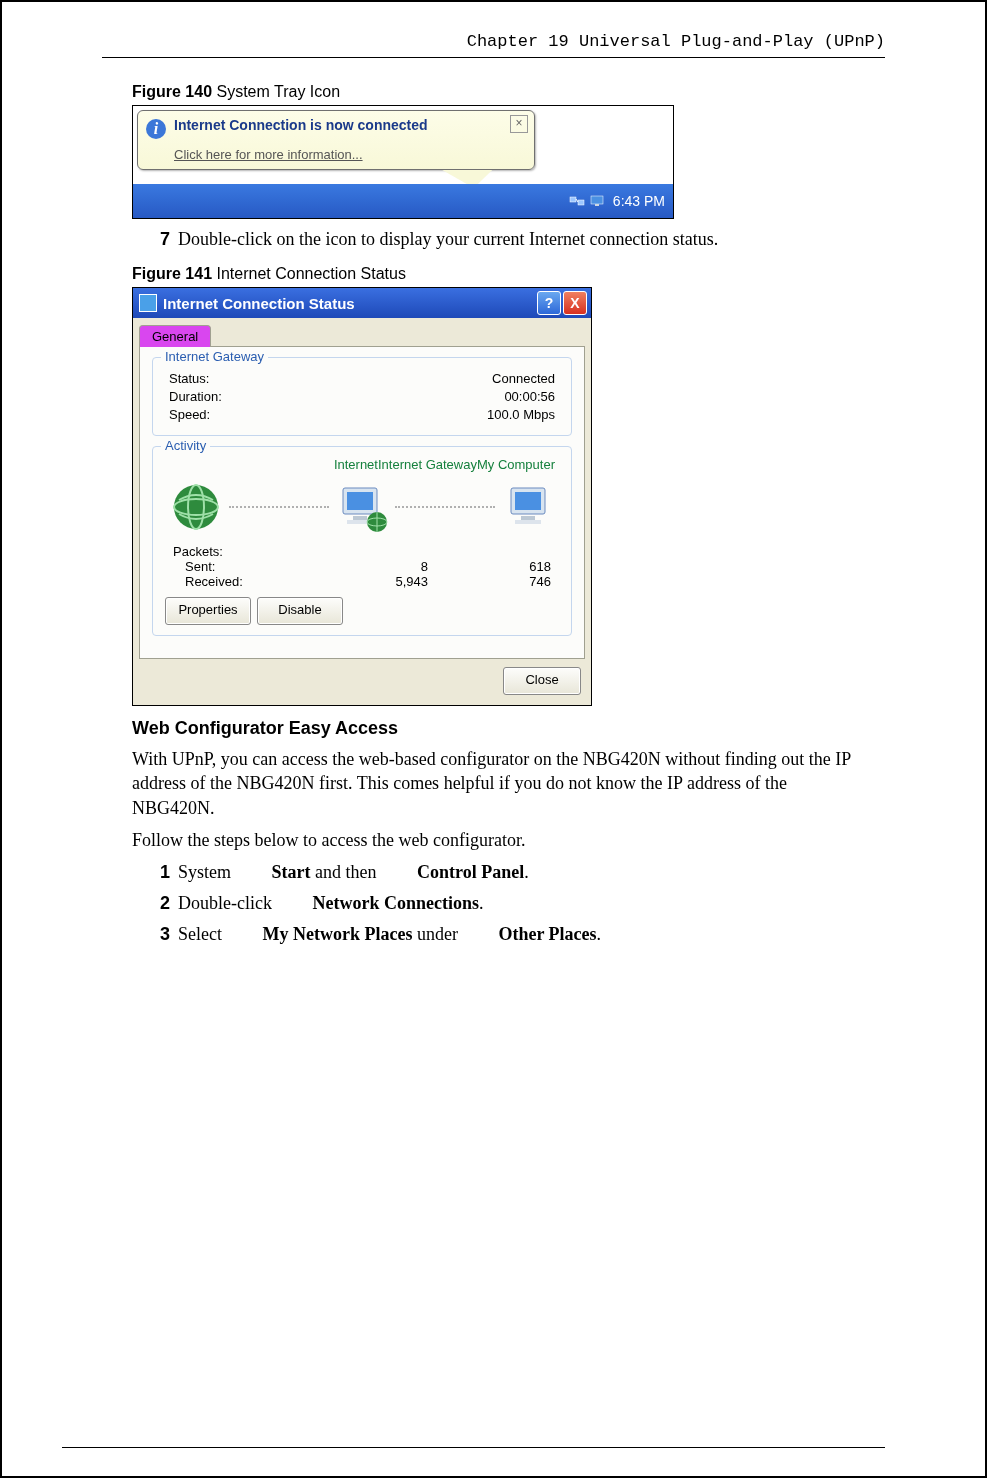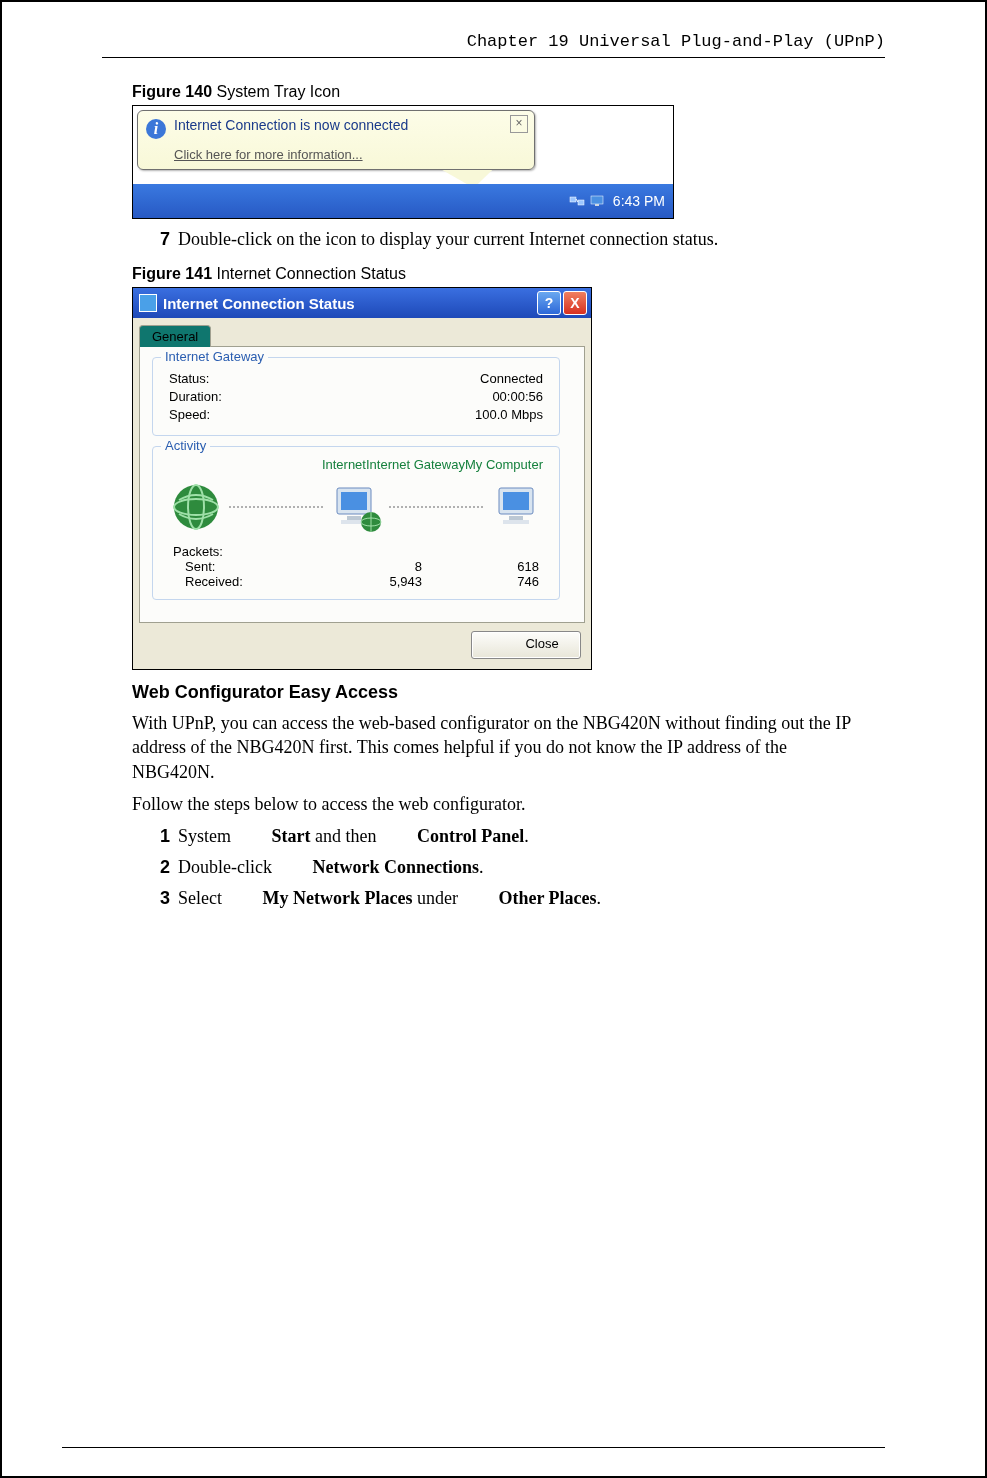--- a/index.html
+++ b/index.html
@@ -103,21 +103,21 @@
   }
   .balloon .info-icon {
     position:absolute; left:8px; top:8px; width:20px; height:20px;
     background:#3b77d8; border-radius:50%;
     color:#fff; text-align:center; line-height:20px; font-weight:bold; font-family:Georgia,serif; font-style:italic;
   }
   .balloon .close-x {
     position:absolute; right:6px; top:4px; width:16px;height:16px;
     border:1px solid #999; color:#666; text-align:center; line-height:14px; font-size:12px; font-family:Arial,sans-serif;
   }
-  .balloon .title { font-weight:normal; color:#1a3a8a; font-size:14px; }
+  .balloon .title { font-weight:bold; color:#1a3a8a; font-size:14px; }
   .balloon .sub { color:#555; font-size:13px; margin-top:14px;text-decoration:underline; }
   .balloon-tail {
     position:absolute; top:64px; left:320px;
     width:0;height:0;
     border-left:10px solid transparent;
     border-right:40px solid transparent;
     border-top:18px solid #f8f8d8;
     transform: skewX(50deg);
   }
 
@@ -147,31 +147,31 @@
   .titlebar .wbtn {
     width:22px; height:22px; border:1px solid #fff; border-radius:3px;
     display:flex;align-items:center;justify-content:center;
     font-family:Arial,sans-serif; font-weight:bold; color:#fff; font-size:14px;
   }
   .wbtn.help { background:linear-gradient(#6aa8f0,#2d68d8); }
   .wbtn.close { background:linear-gradient(#f08060,#d83020); }
   .tabarea { padding:6px 6px 0 6px; background:#ece9d8; }
   .tab {
     display:inline-block;
-    background:#0f766e;
+    background:#d946ef;
     border:1px solid #a0a090;
     border-bottom:none;
     padding:3px 12px;
     border-radius:4px 4px 0 0;
     position:relative; top:1px;
   }
   .tabcontent {
     background:#fcfcfa;
     border:1px solid #a0a090;
-    padding:10px 24px 12px 12px;
+    padding:10px 12px 12px 12px;
   }
   .groupbox {
     border:1px solid #c4d6ee;
     border-radius:4px;
     padding:10px 12px 10px 12px;
     margin-bottom:10px;
     position:relative;
   }
   .groupbox .legend {
     position:absolute; top:-9px; left:8px;
@@ -333,26 +333,30 @@
                 <div style="padding-left:12px;">Sent:</div>
                 <div>8</div>
                 <div>618</div>
               </div>
               <div class="hdr3">
                 <div style="padding-left:12px;">Received:</div>
                 <div>5,943</div>
                 <div>746</div>
               </div>
             </div>
+            <div class="btnrow">
+              <div class="xpbtn">Properties</div>
+              <div class="xpbtn">Disable</div>
+            </div>
           </div>
 
         </div>
       </div>
       <div class="dlg-bottom">
-        <div class="xpbtn" style="min-width:76px;padding-left:32px;">Close</div>
+        <div class="xpbtn" style="min-width:76px;">Close</div>
       </div>
     </div>
 
     <div class="section-heading">Web Configurator Easy Access</div>
     <div class="body-text">With UPnP, you can access the web-based configurator on the NBG420N without finding out the IP address of the NBG420N first. This comes helpful if you do not know the IP address of the NBG420N.</div>
     <div class="body-text">Follow the steps below to access the web configurator.</div>
 
     <div class="step-line">
       <span class="num">1</span><span>System </span><span class="bold">Start</span><span> and then </span><span class="bold">Control Panel</span><span>.</span>
     </div>

